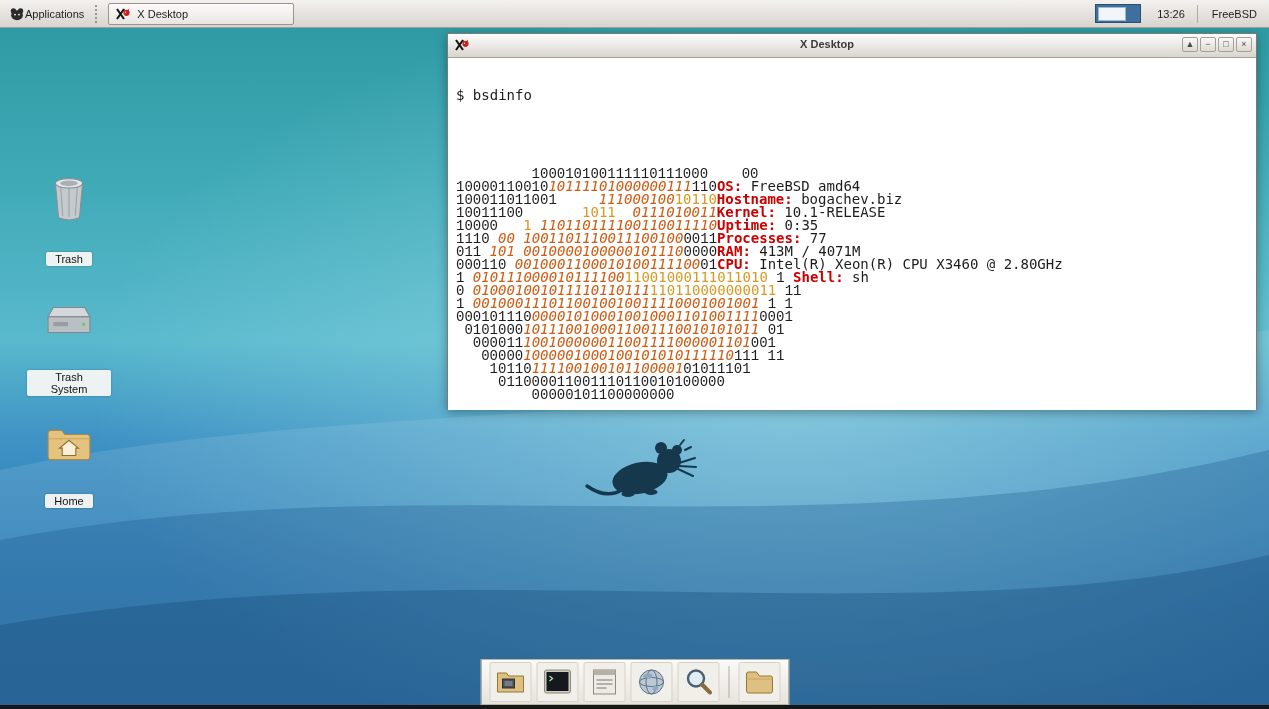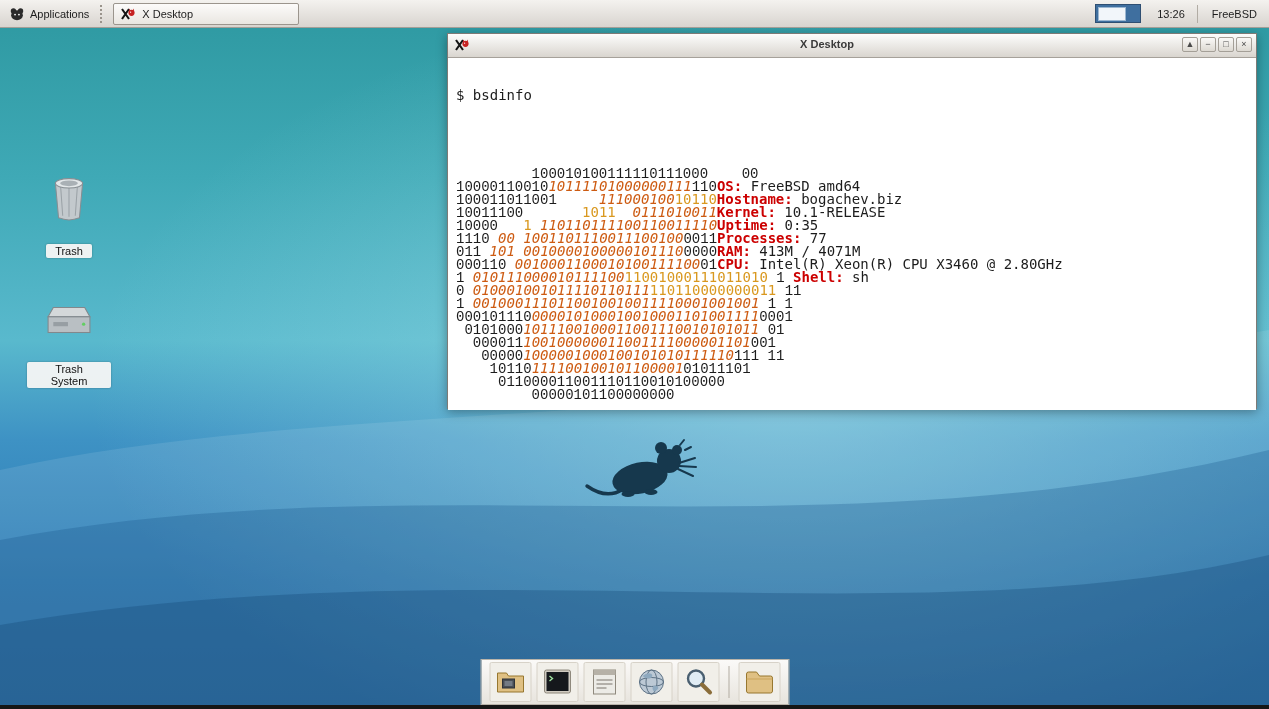--- a/index.html
+++ b/index.html
@@ -10,21 +10,21 @@
   }
   
   .wallpaper{position:absolute;left:0;top:0;width:100%;height:100%;}
   
   .panel{
     position:absolute;left:0;top:0;width:100%;height:28px;box-sizing:border-box;
     background:linear-gradient(#f4f2ef,#d8d4cf);
     border-bottom:1px solid #a39e97;
     display:flex;align-items:center;z-index:20;font-size:11px;color:#1d1d1d;
   }
-  .panel-btn{display:flex;align-items:center;gap:5px;padding:0 9px;height:100%;cursor:default;}
+  .panel-btn{display:flex;align-items:center;padding:0 9px;height:100%;cursor:default;}
   .panel-handle{width:7px;height:18px;margin:0 2px;border-left:2px dotted #9a948c;}
   .task-btn{
     display:flex;align-items:center;gap:6px;width:186px;height:22px;margin:0 2px;
     padding:0 6px;box-sizing:border-box;
     background:linear-gradient(#fcfbfa,#e9e6e1);
     border:1px solid #9b958d;border-radius:2px;
   }
   .task-btn span{white-space:nowrap;overflow:hidden;}
   .panel-spacer{flex:1;}
   .pager{
@@ -33,21 +33,21 @@
   }
   .pager-win{position:absolute;left:2px;top:2px;width:26px;height:12px;background:#f2f6fa;border:1px solid #9db8d2;}
   .clock{margin:0 10px;white-space:nowrap;}
   .panel-sep{width:1px;height:18px;background:#b1aca4;margin:0 2px;}
   .user-btn{padding:0 12px;white-space:nowrap;}
   .icon16{width:16px;height:16px;display:block;}
   
   .desk-icon{position:absolute;width:84px;text-align:center;z-index:5;cursor:default;}
   .desk-icon svg{display:block;margin:0 auto;}
   .di-label{
-    display:inline-block;margin-top:4px;padding:1px 9px;border-radius:2px;
+    display:inline-block;margin-top:12px;padding:1px 9px;border-radius:2px;
     background:rgba(246,246,244,0.95);color:#111;font-size:11px;
     box-shadow:0 0 2px rgba(0,0,0,0.35);
   }
   
   .mouse-logo{position:absolute;left:583px;top:430px;width:120px;height:78px;z-index:2;}
   
   .term-window{
     position:absolute;left:447px;top:33px;width:810px;height:376px;z-index:10;
     border:1px solid #7d7a76;box-shadow:0 3px 10px rgba(0,0,0,0.35);
     background:#fff;box-sizing:border-box;
@@ -168,20 +168,28 @@
   <div class="desk-icon" style="left:27px;top:302px;">
     <svg width="46" height="38" viewBox="0 0 44 34">
       <path d="M7 4 L37 4 L42 13 L2 13 Z" fill="#d4d8da" stroke="#82888c"></path>
       <rect x="2" y="13" width="40" height="15" fill="#b9bfc3" stroke="#82888c"></rect>
       <rect x="7" y="18" width="14" height="4" fill="#979ea3"></rect>
       <circle cx="36" cy="20" r="1.6" fill="#63ce63"></circle>
     </svg>
     <br><span class="di-label">Trash System</span>
   </div>
 
+  <div class="desk-icon" style="left:27px;top:426px;">
+    <svg width="46" height="38" viewBox="0 0 44 36">
+      <path d="M2 7 Q2 4 5 4 L15 4 L18 8 L39 8 Q42 8 42 11 L42 29 Q42 32 39 32 L5 32 Q2 32 2 29 Z" fill="#e4c37e" stroke="#a8874a"></path>
+      <path d="M2 12 L42 12" stroke="#cba55c"></path>
+      <path d="M13 21 L22 13.5 L31 21 L28.5 21 L28.5 28 L15.5 28 L15.5 21 Z" fill="#f8efd8" stroke="#8a6d2f"></path>
+    </svg>
+    <br><span class="di-label">Home</span>
+  </div>
 
   <svg class="mouse-logo" viewBox="0 0 120 78">
     <path d="M4 56 q20 14 36 3" stroke="#16384d" stroke-width="3.4" fill="none" stroke-linecap="round"></path>
     <ellipse cx="57" cy="48" rx="28" ry="15.5" fill="#16384d" transform="rotate(-12 57 48)"></ellipse>
     <circle cx="86" cy="31" r="12" fill="#16384d"></circle>
     <circle cx="78" cy="18" r="6" fill="#16384d"></circle>
     <circle cx="94" cy="20" r="5" fill="#16384d"></circle>
     <path d="M97 15 l4 -5 M102 20 l6 -3" stroke="#16384d" stroke-width="2" fill="none" stroke-linecap="round"></path>
     <path d="M96 33 l16 -5 M96 36 l17 1 M95 39 l15 7" stroke="#16384d" stroke-width="2" fill="none" stroke-linecap="round"></path>
     <ellipse cx="45" cy="64" rx="6.5" ry="3" fill="#16384d"></ellipse>

